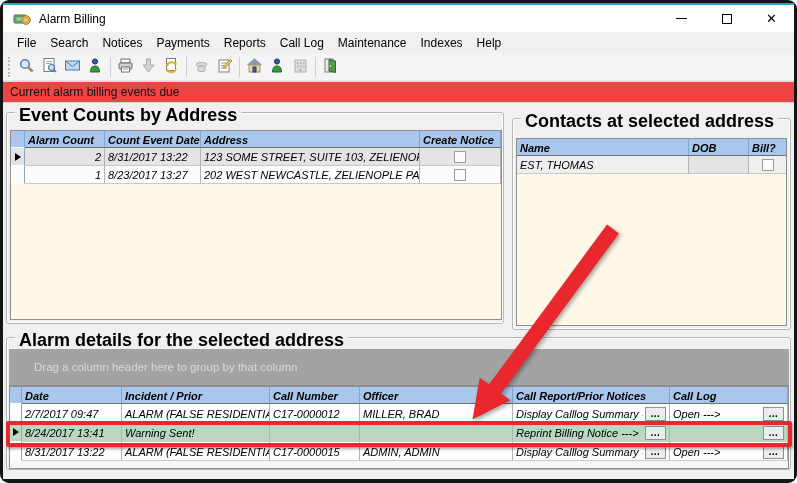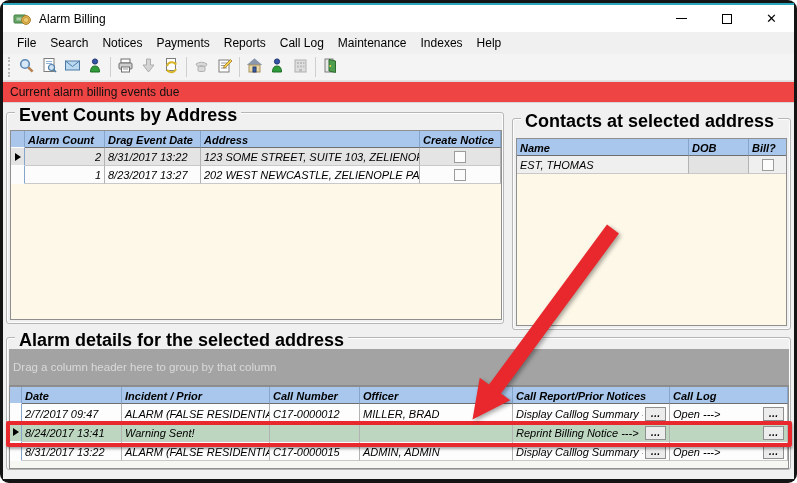--- a/index.html
+++ b/index.html
@@ -49,21 +49,21 @@
   .rowB .cell { background:#fcfcfc; }
   .rowC .cell { background:#efefef; }
   .rowC .dob-cell { background:#e3e3e3; }
   .roww .cell { background:#fdfdfd; }
   .rowg .cell { background:#bdd6bf; }
   .r18 { height:18px; } .r19 { height:19px; }
 
   .checkbox { width:12px; height:12px; border:1px solid #9c9c9c; background:#fcfcfc; margin:0 auto; }
   .chk-cell { justify-content:center; }
 
-  .groupby-bar { position:absolute; left:2px; top:11px; width:780px; height:37px; background:#a3a3a3; border-bottom:1px solid #8b8b8b; display:flex; align-items:center; padding-left:4px; font-size:11.5px; color:#d9d9d9; }
+  .groupby-bar { position:absolute; left:2px; top:11px; width:780px; height:37px; background:#a3a3a3; border-bottom:1px solid #8b8b8b; display:flex; align-items:center; padding-left:25px; font-size:11.5px; color:#d9d9d9; }
 
   .link-cell { display:flex; align-items:center; gap:2px; }
   .link-label { flex:1; overflow:hidden; white-space:nowrap; }
   .ellipsis-btn { width:21px; height:14px; background:#ececec; border:1px solid #8f8f8f; font-size:10px; line-height:10px; font-weight:bold; color:#000; display:flex; align-items:center; justify-content:center; flex:none; }
 
   
   .annot-rect { position:absolute; left:3px; top:318px; width:786px; height:26px; border:4px solid #e8282d; border-radius:2px; box-shadow:1px 2px 3px rgba(0,0,0,0.35); z-index:40; pointer-events:none; }
   .annot-arrow { position:absolute; left:0; top:0; z-index:50; pointer-events:none; }
 </style>
 </head>
@@ -215,21 +215,21 @@
   <div class="infobar">Current alarm billing events due</div>
 
   <div class="content">
 
     <div class="groupbox" style="left:3px; top:9px; width:498px; height:212px;">
       <span class="groupbox-title">Event Counts by Address</span>
       <div class="grid" style="left:3px; top:17px; width:492px; height:190px;">
         <div class="grow" style="grid-template-columns:14px 80px 96px 219px 81px;">
           <div class="cell hcell sel-cell"></div>
           <div class="cell hcell">Alarm Count</div>
-          <div class="cell hcell">Drag Event Date</div>
+          <div class="cell hcell">Count Event Date</div>
           <div class="cell hcell">Address</div>
           <div class="cell hcell">Create Notice</div>
         </div>
         <div class="grow rowA" style="grid-template-columns:14px 80px 96px 219px 81px;">
           <div class="cell sel-cell r18">
                 <span class="pointer"></span>
               </div>
           <div class="cell num r18">2</div>
           <div class="cell r18">8/31/2017 13:22</div>
           <div class="cell r18">123 SOME STREET, SUITE 103, ZELIENOP</div>

